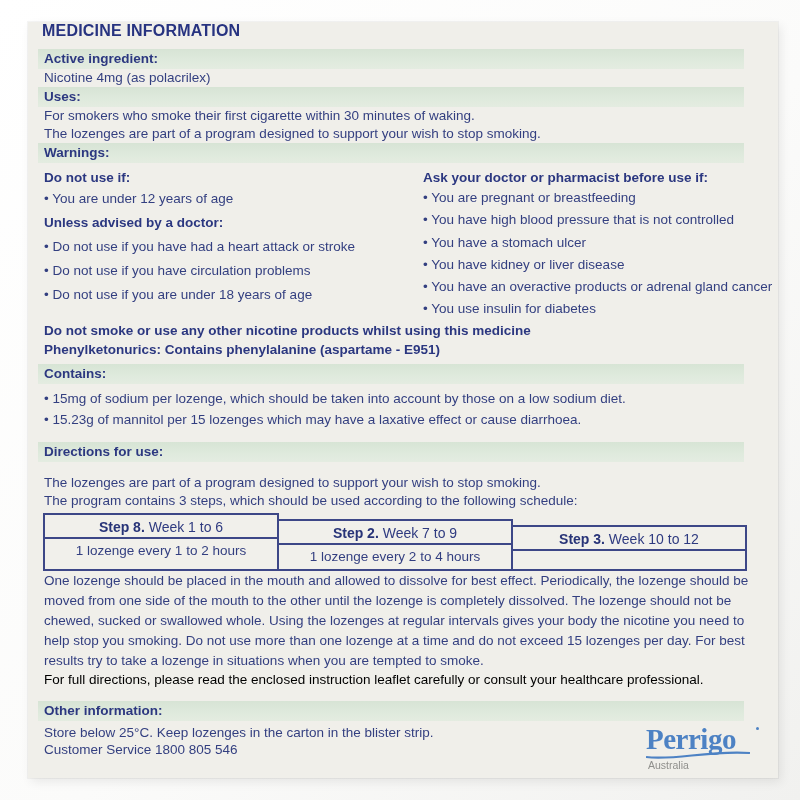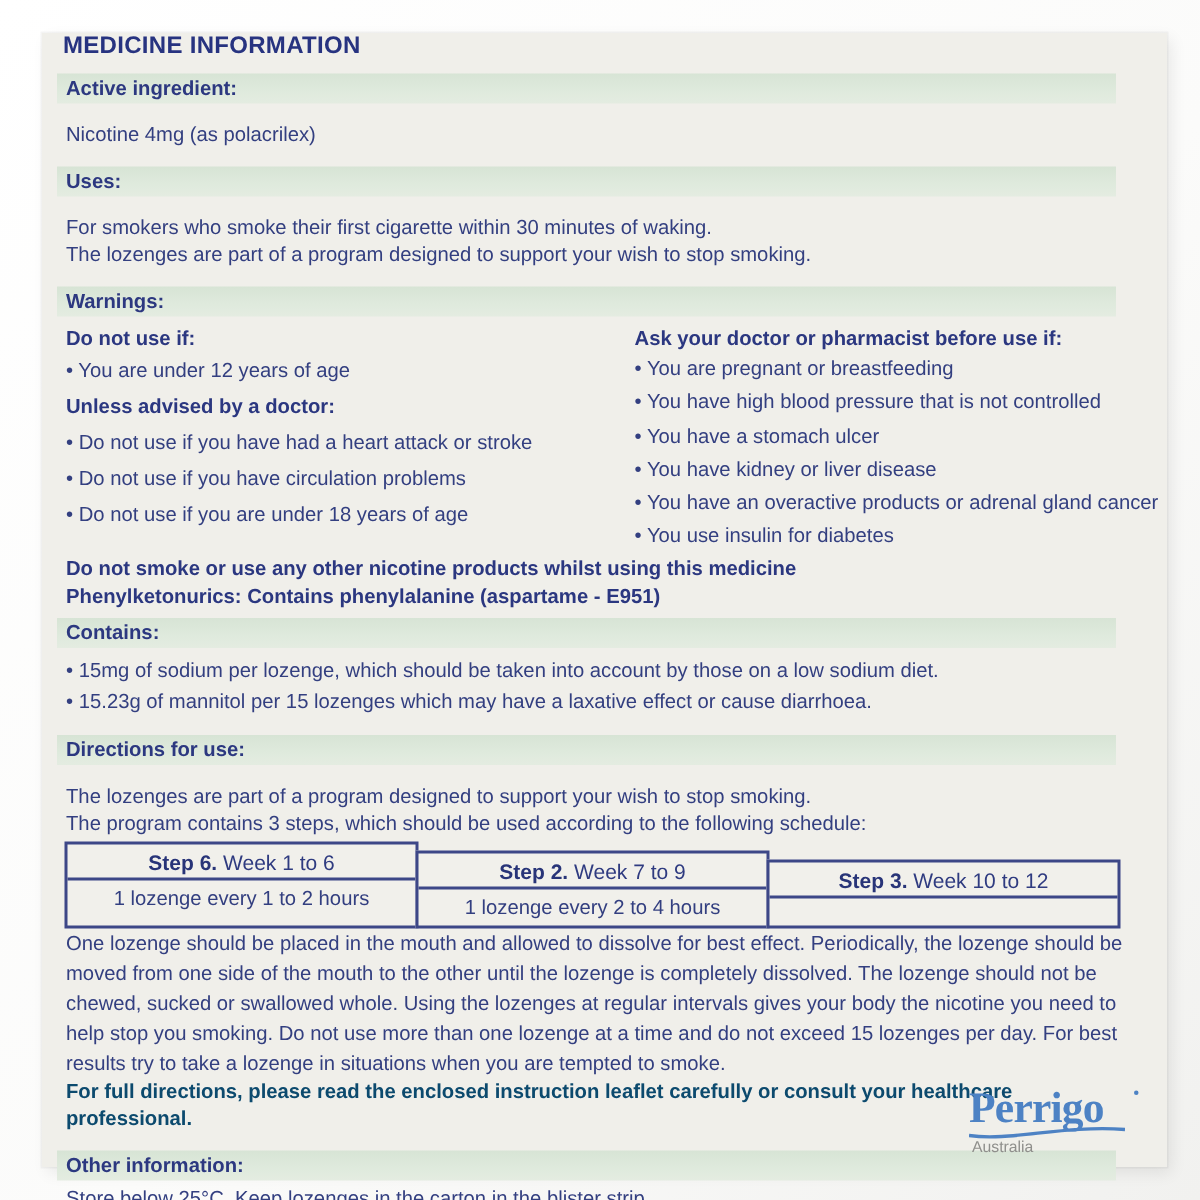--- a/index.html
+++ b/index.html
@@ -22,21 +22,21 @@
     font-size:16px; line-height:18px; font-weight:bold;
     color:#273380; letter-spacing:0.2px;
   }
   .band {
     margin:0 6px 0 10px; width:706px; height:20px;
     background:linear-gradient(180deg,#d7e4d5 0%,#dfeadd 60%,#e4ece1 100%);
     font-size:13.5px; font-weight:bold; line-height:20px;
     color:#2c3880; padding-left:6px;
   }
   .line { margin-left:16px; font-size:13.5px; line-height:18px; color:#333f80; }
-  .mt4 { margin-top:12px; }
+  .mt4 { margin-top:0; }
   .mt5 { margin-top:5px; }
   .mt2 { margin-top:12px; }
   .bold { font-weight:bold; color:#2b3780; }
 
   .warn-cols { display:flex; margin-top:6px; }
   .warn-left  { width:356px; margin-left:16px; }
   .warn-right { width:360px; margin-left:28px; }
   .subhead { font-size:13.5px; font-weight:bold; line-height:18px; color:#2b3780; }
   .warn-left .subhead2 { line-height:24px; }
   .bullet { font-size:13.5px; color:#333f80; }
@@ -56,21 +56,21 @@
     height:24px; line-height:24px; text-align:center;
     border-bottom:2px solid #3d4787; font-size:14px; color:#2f3b80;
   }
   .step-head .step-n { font-weight:bold; color:#283478; }
   .step-dose { height:24px; line-height:24px; text-align:center; font-size:13.5px; color:#333f80; }
 
   .para {
     margin-left:16px; width:706px;
     font-size:13.5px; line-height:20px; color:#333f80;
   }
-  .full-dir { margin-left:16px; width:706px; font-size:13.5px; line-height:18px; font-weight:bold; color:#0c4a6e; }
+  .full-dir { margin-left:16px; width:706px; font-size:13.5px; line-height:18px; font-weight:normal; color:#000000; }
 
   .other-lines { margin-top:3px; }
   .other-lines .line { line-height:17.5px; }
 
   .logo {
     position:absolute; left:618px; top:703px; width:108px; height:52px;
   }
   .logo-word {
     font-family:"Liberation Serif", serif;
     font-size:29px; font-weight:bold; color:#4d82c4;
@@ -128,21 +128,21 @@
     <div class="bullet">15.23g of mannitol per 15 lozenges which may have a laxative effect or cause diarrhoea.</div>
   </div>
 
   <div class="band mt2">Directions for use:</div>
   <div class="line mt2">The lozenges are part of a program designed to support your wish to stop smoking.</div>
   <div class="line">The program contains 3 steps, which should be used according to the following schedule:</div>
 
   <div class="schedule">
     <div class="step-box">
       <div class="step-head">
-        <span class="step-n">Step 6.</span><span> Week 1 to 6</span>
+        <span class="step-n">Step 8.</span><span> Week 1 to 6</span>
       </div>
       <div class="step-dose">1 lozenge every 1 to 2 hours</div>
     </div>
     <div class="step-box offset1">
       <div class="step-head">
         <span class="step-n">Step 2.</span><span> Week 7 to 9</span>
       </div>
       <div class="step-dose">1 lozenge every 2 to 4 hours</div>
     </div>
     <div class="step-box offset2">

